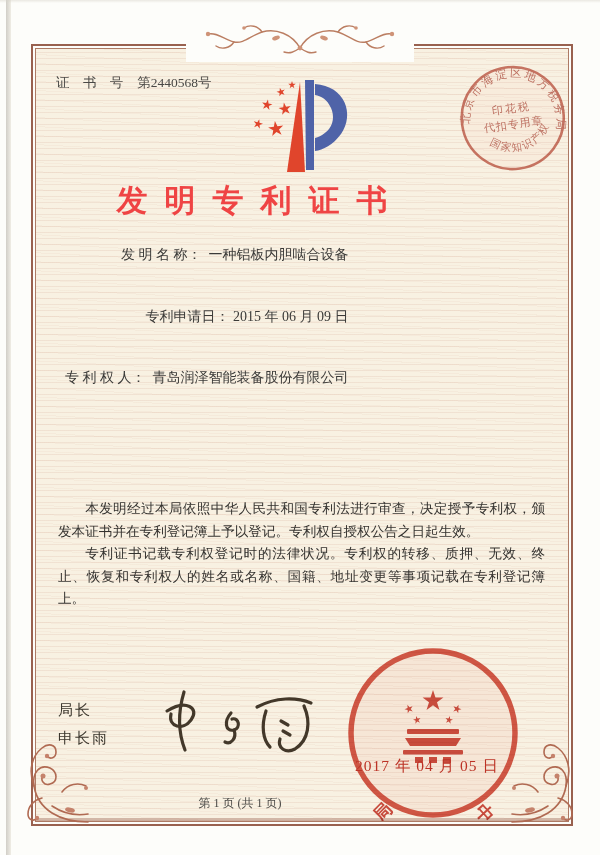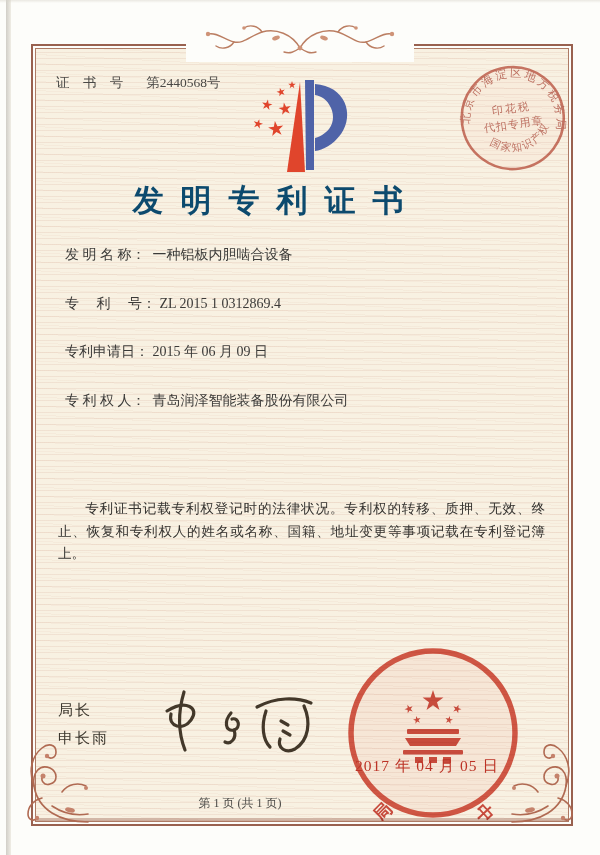--- a/index.html
+++ b/index.html
@@ -16,30 +16,30 @@
     background-image:
       repeating-linear-gradient(0deg, rgba(203,146,126,.16) 0px, rgba(203,146,126,.16) 1px, transparent 1px, transparent 6px),
       repeating-linear-gradient(3deg, rgba(214,166,144,.09) 0px, rgba(214,166,144,.09) 1px, transparent 1px, transparent 9px);}
   .frame-inner:after{content:"";position:absolute;inset:0;box-shadow:inset 0 -3px 0 rgba(139,74,58,.35);}
 
   .ornament-top{position:absolute;left:50%;top:20px;transform:translateX(-50%);z-index:3;background:#fdfdfa;padding:0 6px;}
   .ornament-corner{position:absolute;z-index:3;}
   .ornament-corner.bl{left:12px;top:726px;}
   .ornament-corner.br{right:12px;top:726px;transform:scaleX(-1);}
 
-  .cert-no{position:absolute;left:56px;top:74px;font-size:13.5px;color:#4a4845;z-index:2;display:flex;gap:18px;}
+  .cert-no{position:absolute;left:56px;top:74px;font-size:13.5px;color:#4a4845;z-index:2;display:flex;gap:9px;}
   .cert-no .lbl{letter-spacing:5px;}
 
   .logo{position:absolute;left:245px;top:72px;z-index:2;}
 
-  .title{position:absolute;left:16px;top:180px;width:504px;text-align:center;font-size:31px;font-weight:bold;
-    color:#0c4a6e;letter-spacing:17px;text-indent:17px;z-index:2;}
-
-  .fields{position:absolute;left:65px;top:247px;z-index:2;display:flex;flex-direction:column;gap:33px;
-    font-size:14px;line-height:15.5px;color:#3b3a38;}
+  .title{position:absolute;left:0;top:180px;width:504px;text-align:center;font-size:31px;font-weight:bold;
+    color:#ef4444;letter-spacing:17px;text-indent:17px;z-index:2;}
+
+  .fields{position:absolute;left:65px;top:247px;z-index:2;display:flex;flex-direction:column;gap:46px;
+    font-size:14px;line-height:15.5px;color:#3b3a38;align-items:flex-end;}
   .frow{white-space:nowrap;}
   .f-label{display:inline-block;min-width:84px;}
   .f-value{display:inline-block;}
 
   .paras{position:absolute;left:58px;top:498px;width:487px;z-index:2;font-size:13.6px;line-height:22.6px;
     color:#34322f;text-align:justify;}
   .paras p{margin:0;text-indent:2em;}
 
   .sig-title{position:absolute;left:58px;top:701px;font-size:15px;color:#3a352c;z-index:2;letter-spacing:2px;
     font-family:"Liberation Sans","DejaVu Sans",sans-serif;}
@@ -149,36 +149,33 @@
     </g>
   </svg>
 </div>
 
 <div class="title">发明专利证书</div>
 
 <div class="fields">
   <div class="frow">
     <span class="f-label">发 明 名 称：</span>
     <span class="f-value">一种铝板内胆啮合设备</span>
-  </div>
-  <div class="frow">
-    <span class="f-label">专　 利　 号：</span>
-    <span class="f-value">ZL 2015 1 0312869.4</span>
   </div>
   <div class="frow">
     <span class="f-label">专利申请日：</span>
     <span class="f-value">2015 年 06 月 09 日</span>
   </div>
   <div class="frow">
     <span class="f-label">专 利 权 人：</span>
     <span class="f-value">青岛润泽智能装备股份有限公司</span>
   </div>
 </div>
 
 <div class="paras">
+  <p>本发明经过本局依照中华人民共和国专利法进行审查，决定授予专利权，颁发本证书并在专利登记簿上予以登记。专利权自授权公告之日起生效。</p>
   <p>专利证书记载专利权登记时的法律状况。专利权的转移、质押、无效、终止、恢复和专利权人的姓名或名称、国籍、地址变更等事项记载在专利登记簿上。</p>
 </div>
 
 <div class="sig-title">局长</div>
 <div class="sig-name">申长雨</div>
 <div class="sig-script">
   <svg width="192" height="80" viewBox="0 0 192 80">
     <g fill="none" stroke="#43382a" stroke-width="3.2" stroke-linecap="round" stroke-linejoin="round">
       <path d="M46 8 C 40 28, 40 48, 47 66"></path>
       <path d="M29 27 C 48 15, 62 24, 53 36 C 45 47, 30 43, 33 30"></path>

